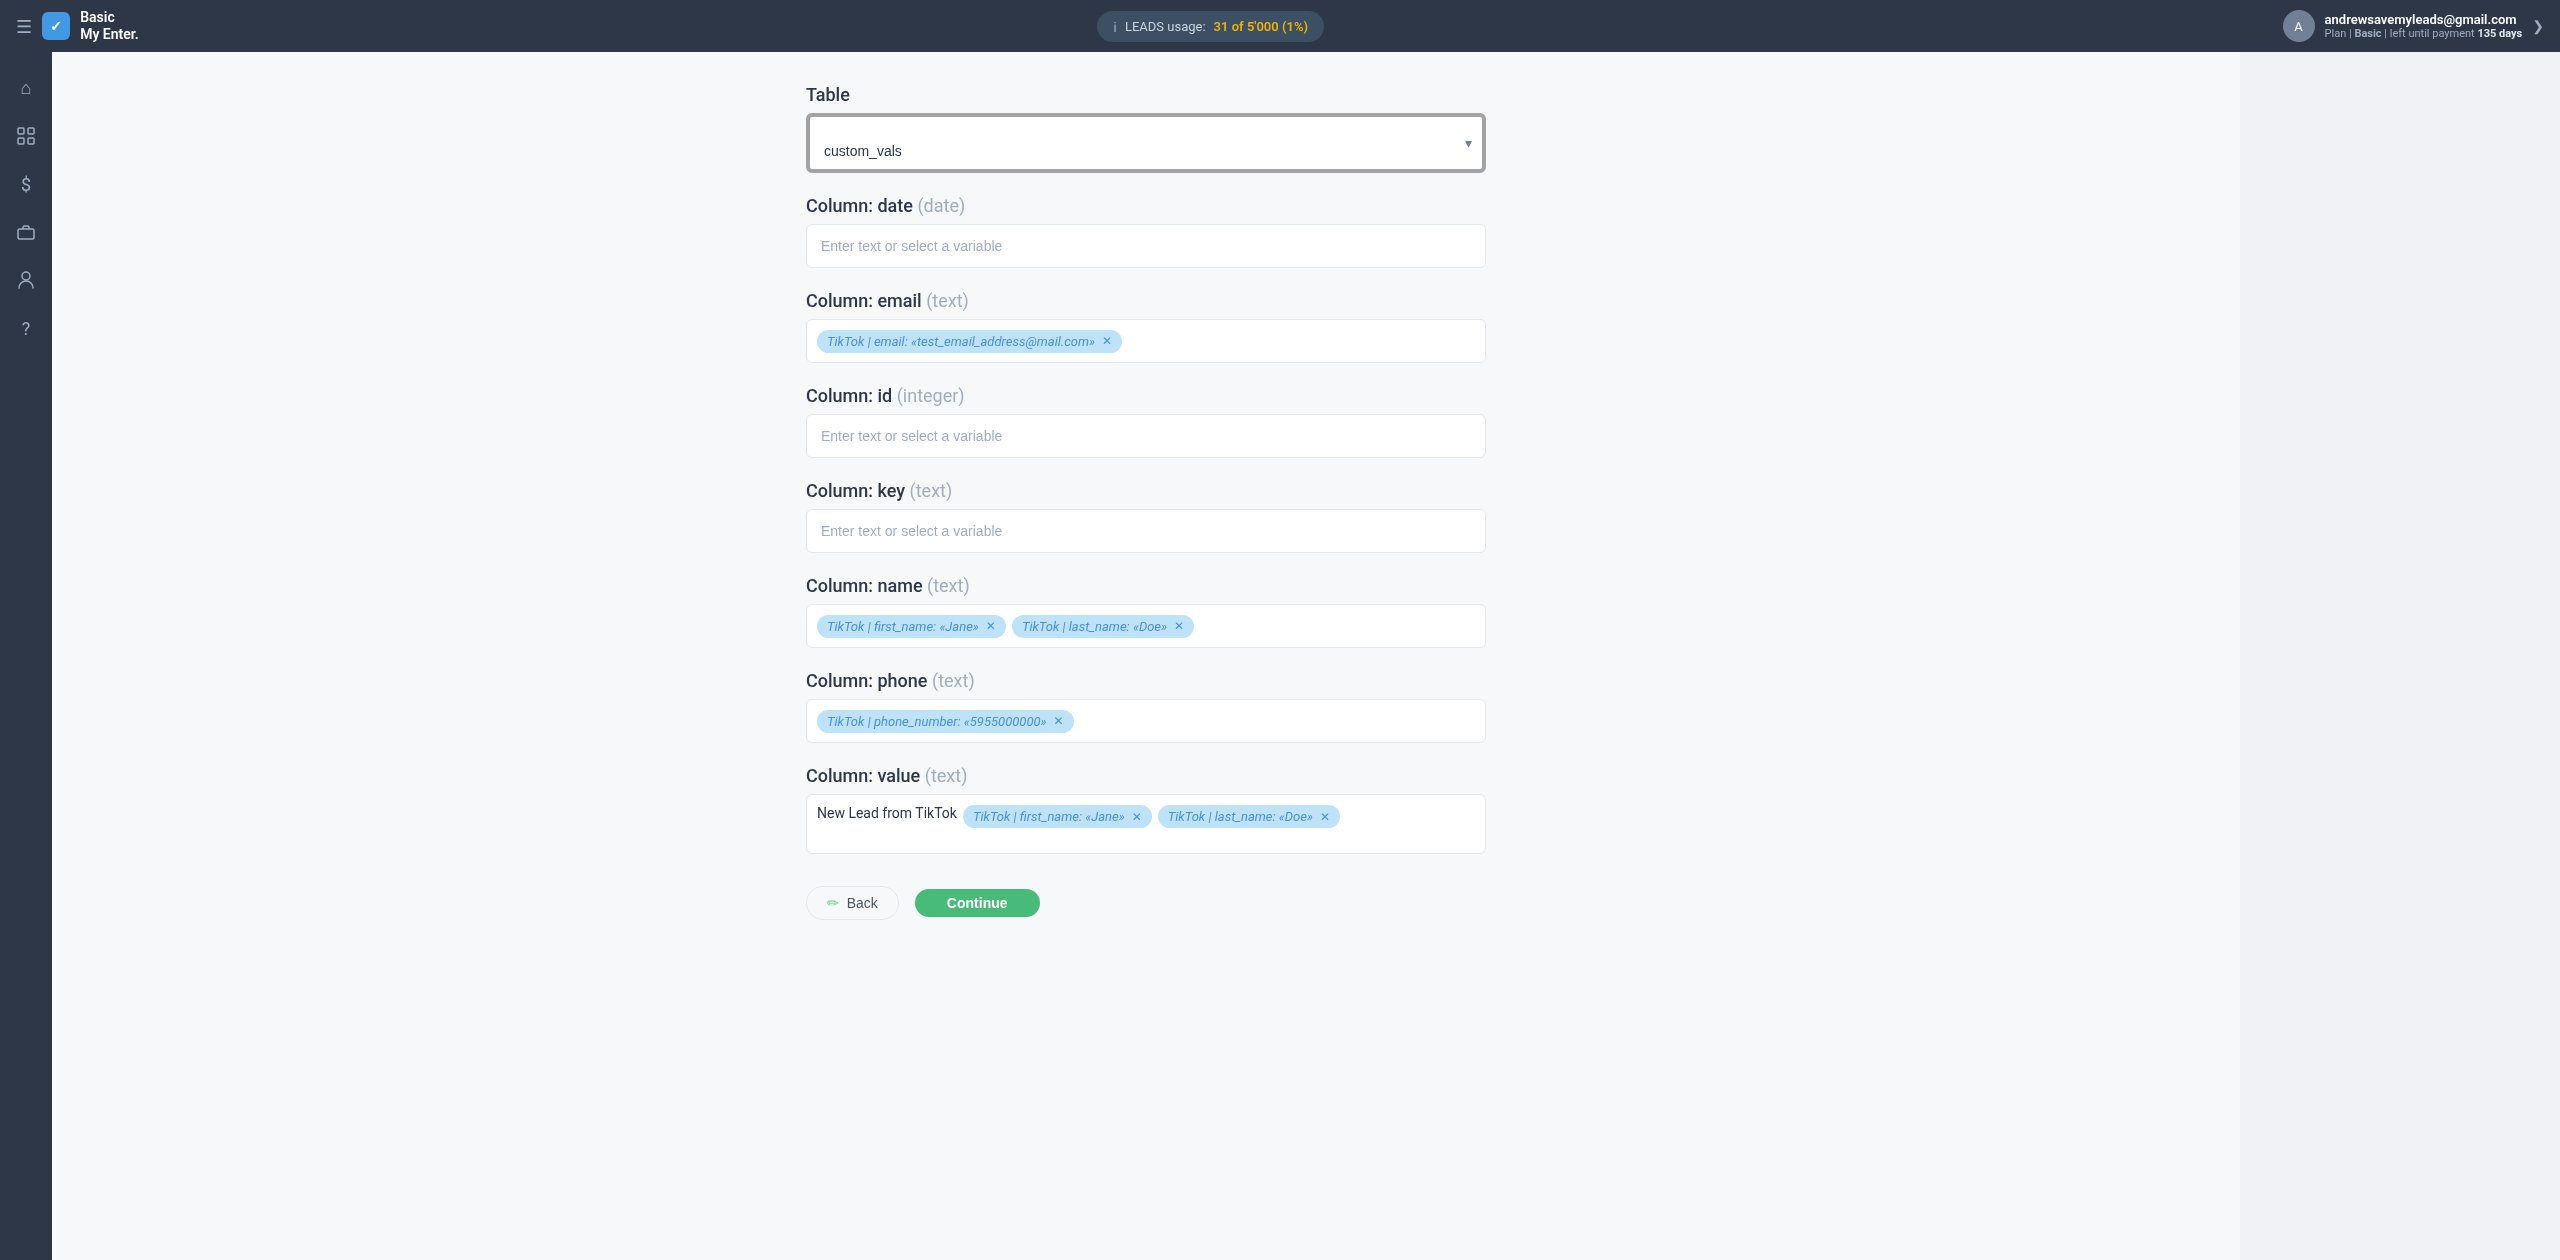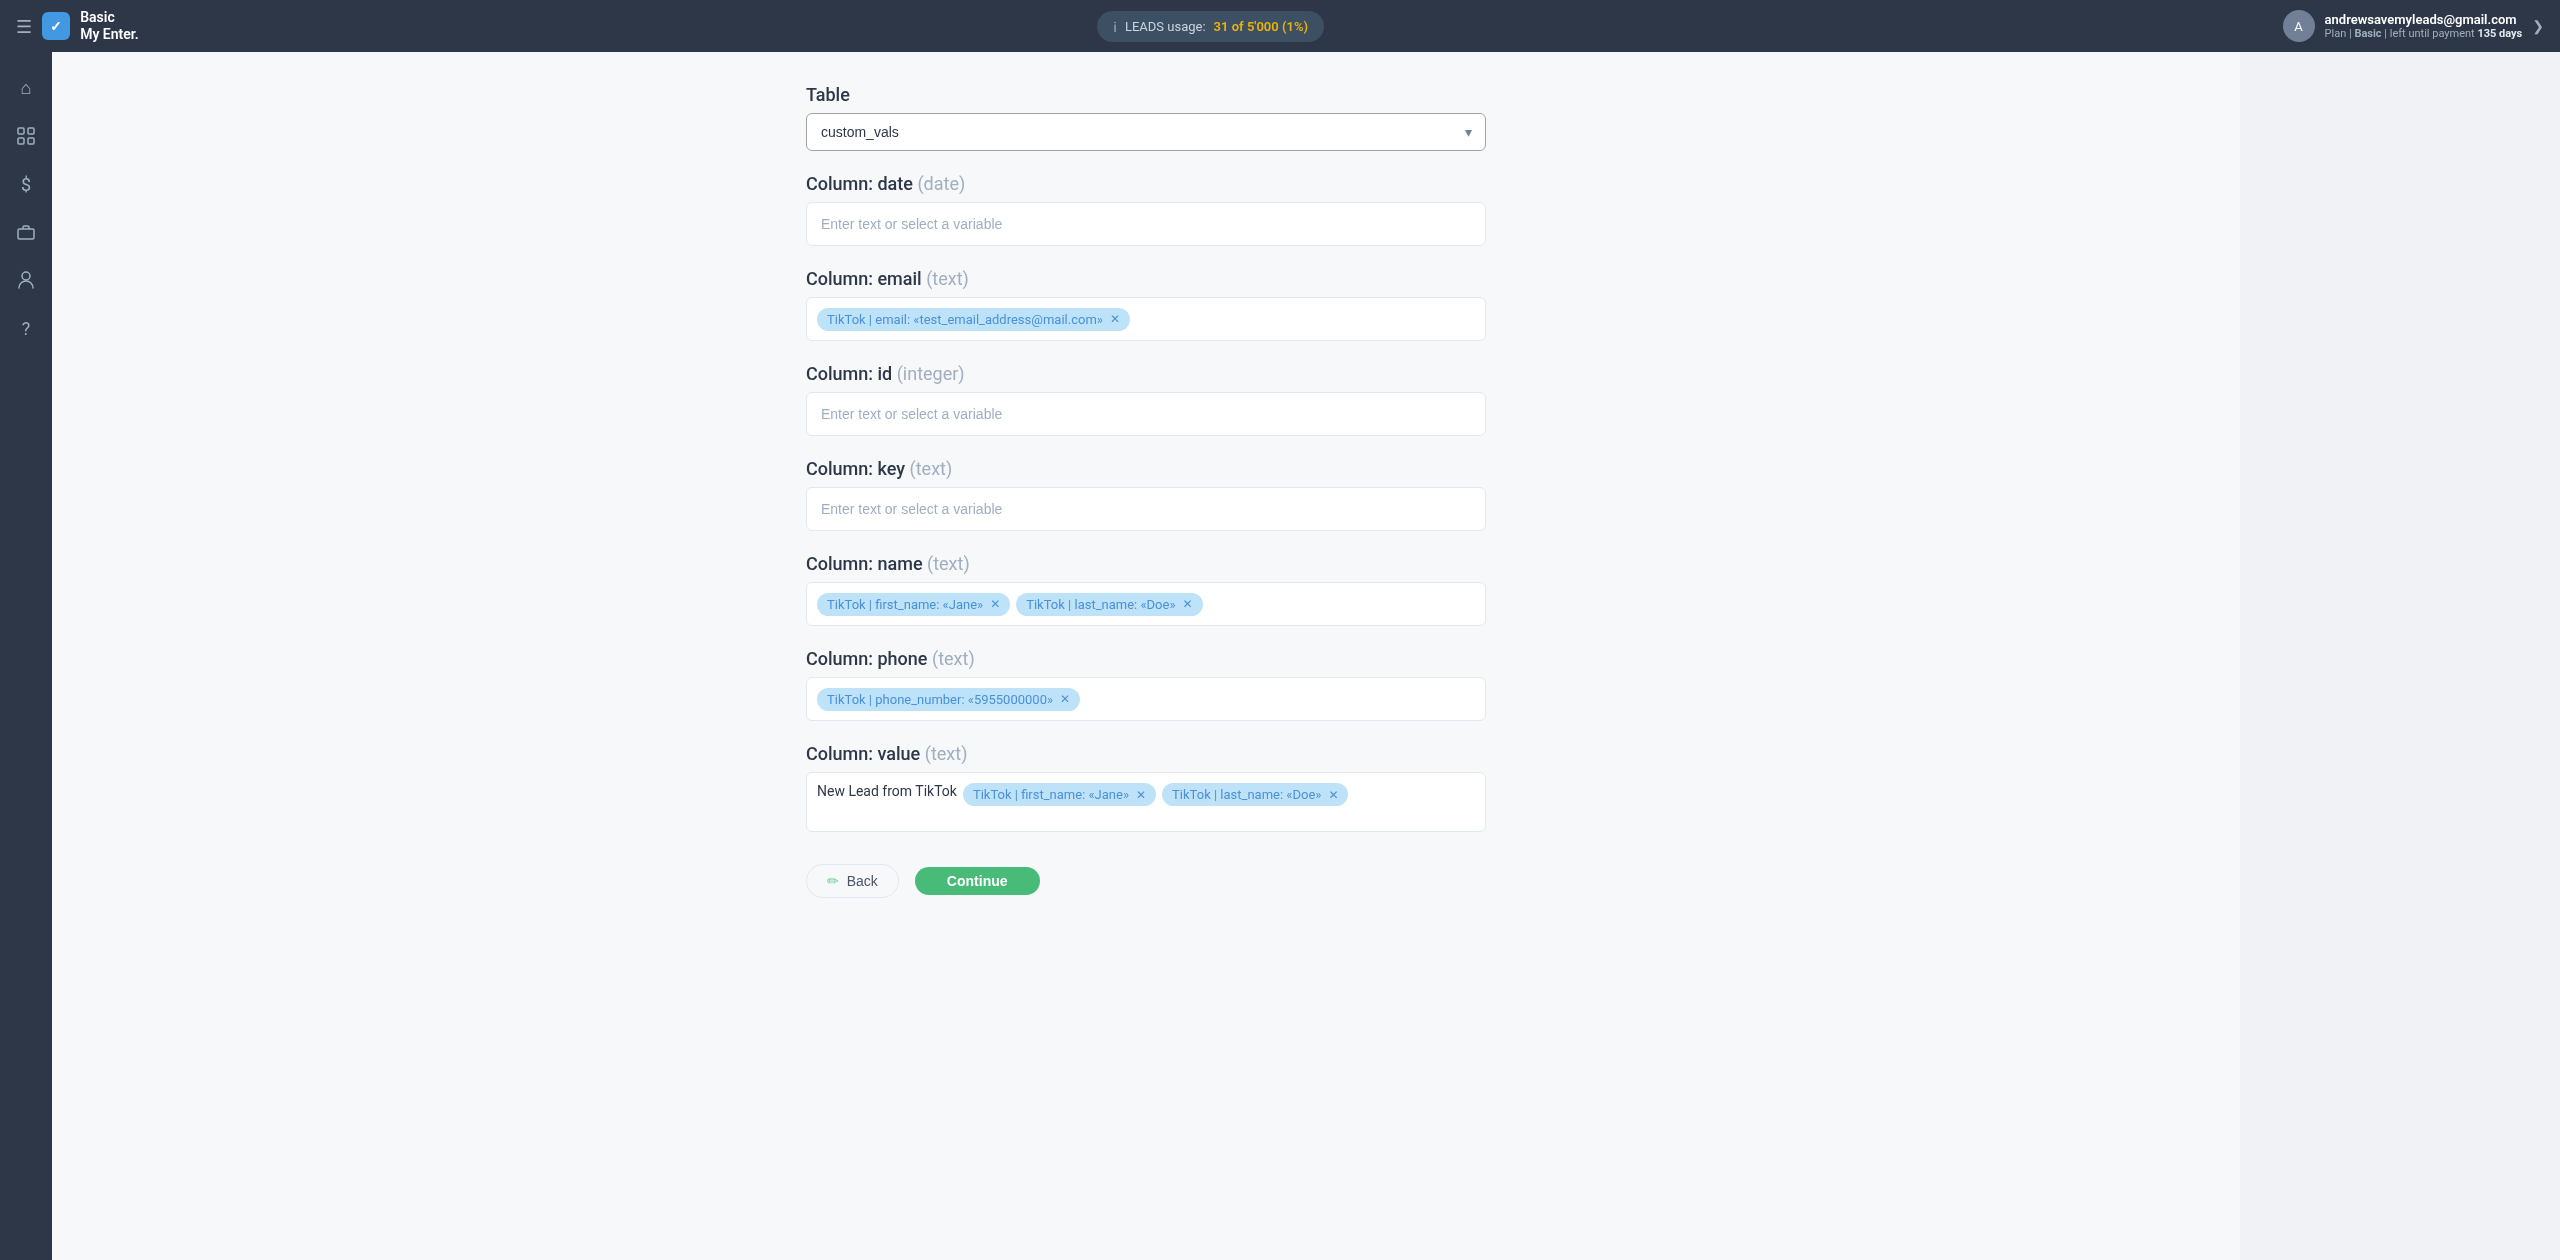--- a/index.html
+++ b/index.html
@@ -139,38 +139,39 @@
     .token-close {
       cursor: pointer;
       color: #4a90d9;
       font-size: 12px;
       margin-left: 2px;
     }
 
     .token-text {
       font-size: 13px;
       color: #4a90d9;
+      font-style: italic;
     }
 
     .plain-text {
       font-size: 14px;
       color: #2d3748;
     }
 
     
     .select-wrapper {
       position: relative;
       width: 100%;
     }
     .select-field {
       width: 100%;
-      border: 1px solid #a3a3a3;
+      border: 4px solid #a3a3a3;
       border-radius: 6px;
       background: white;
-      padding: 10px 40px 10px 14px;
+      padding: 26px 40px 10px 14px;
       font-size: 14px;
       color: #2d3748;
       appearance: none;
       outline: none;
       cursor: pointer;
     }
     .select-chevron {
       position: absolute;
       right: 14px;
       top: 50%;

